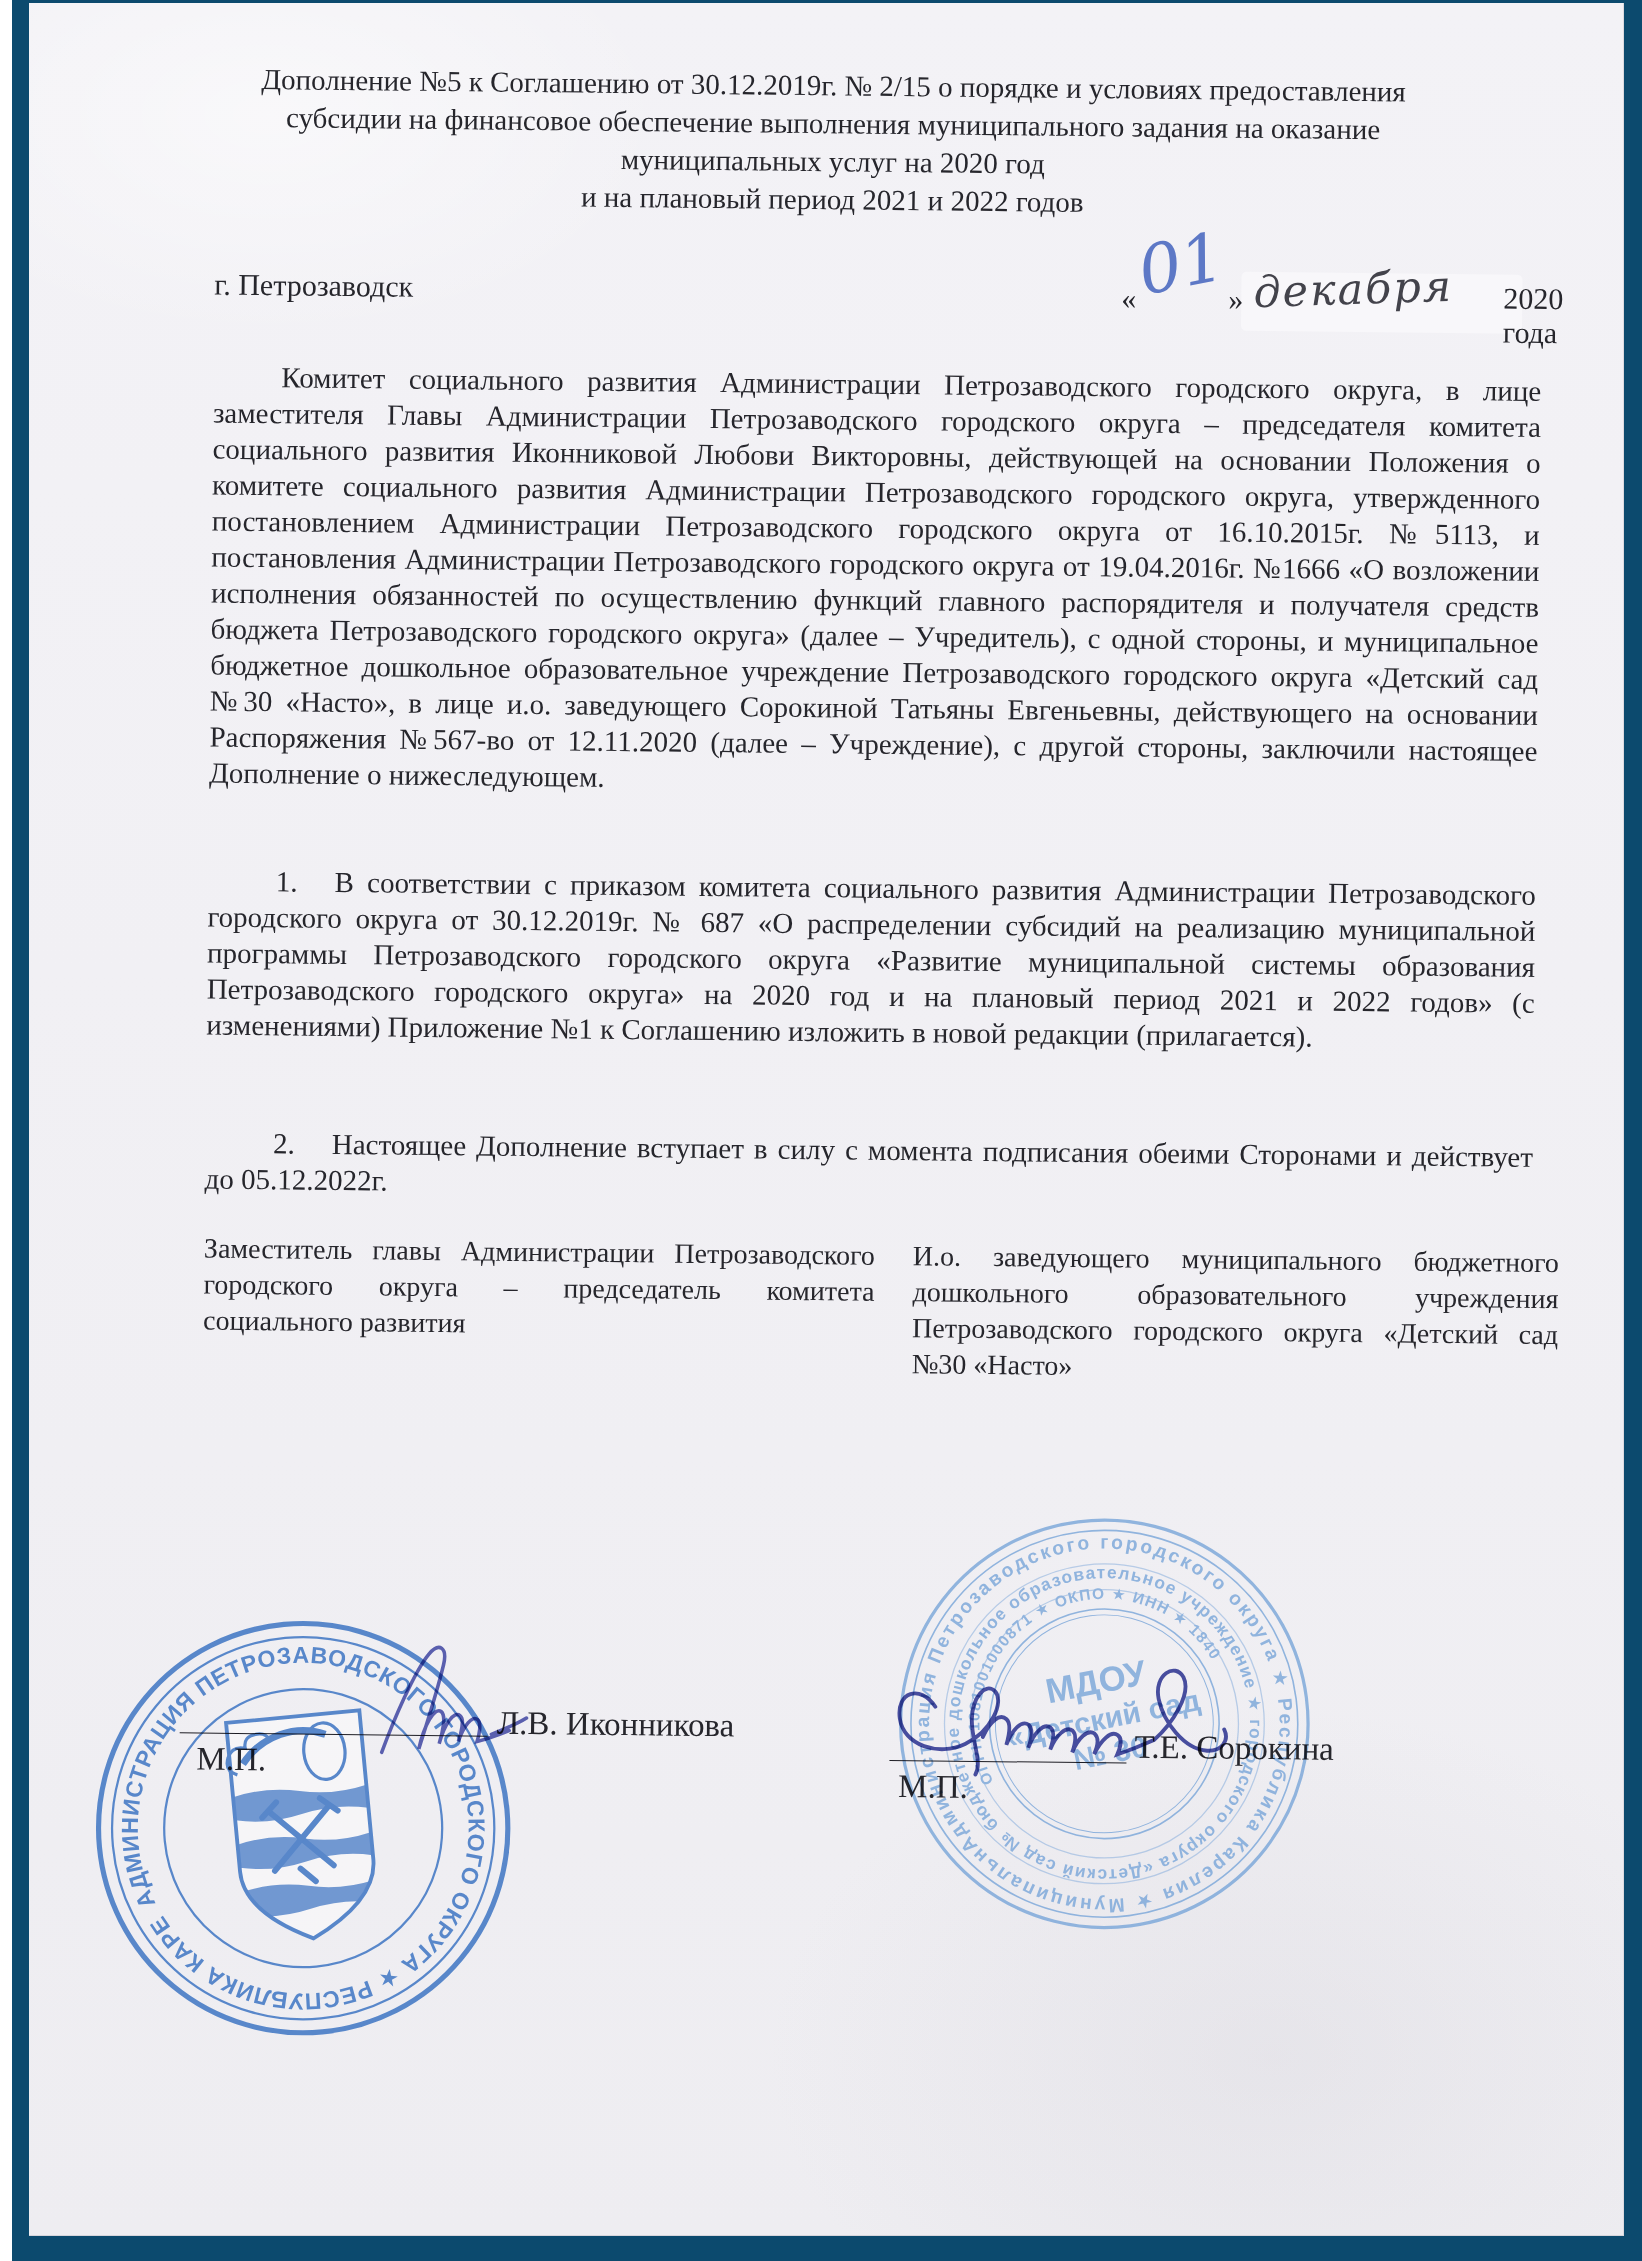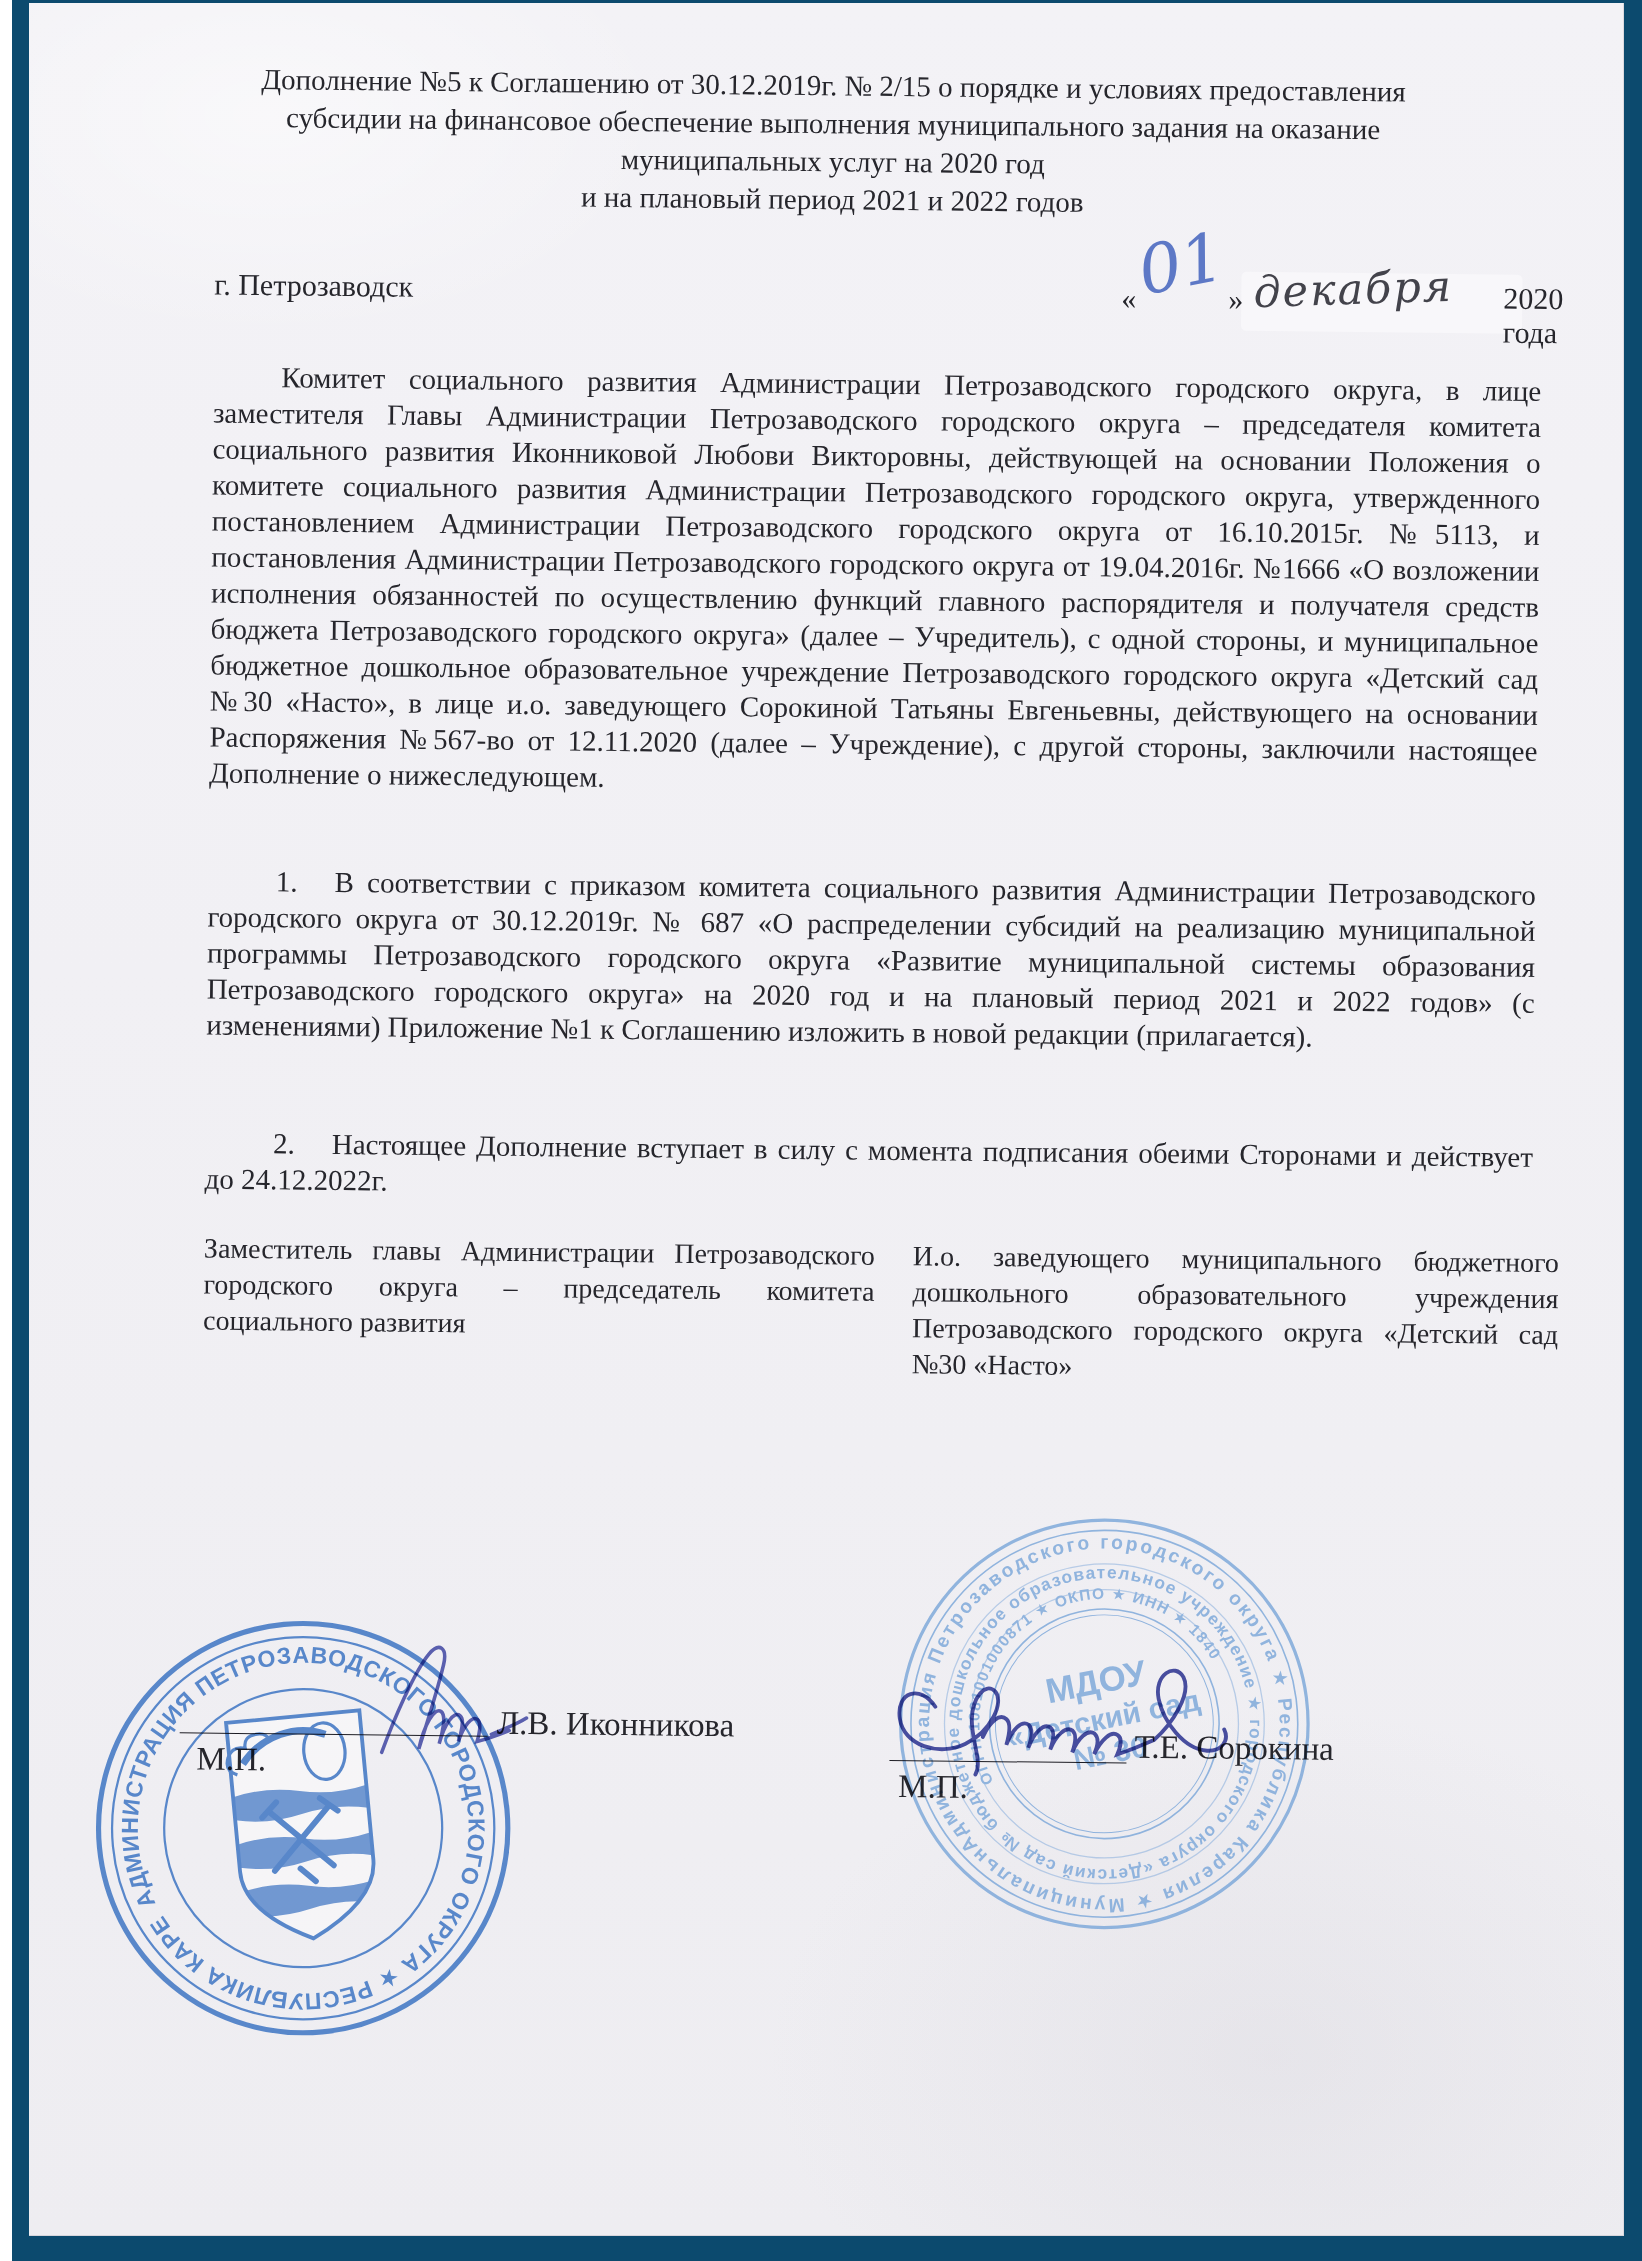--- a/index.html
+++ b/index.html
@@ -59,21 +59,21 @@
       <div class="abs hand-month" style="left:1227px;top:247px;">декабря</div>
       <div class="abs dl" style="left:1477px;top:263px;">2020 года</div>
 
       <div class="abs para" id="para1">Комитет социального развития Администрации Петрозаводского городского округа, в лице заместителя Главы Администрации Петрозаводского городского округа – председателя комитета социального развития Иконниковой Любови Викторовны, действующей на основании Положения о комитете социального развития Администрации Петрозаводского городского округа, утвержденного постановлением Администрации Петрозаводского городского округа от 16.10.2015г. №5113, и постановления Администрации Петрозаводского городского округа от 19.04.2016г. №1666 «О возложении исполнения обязанностей по осуществлению функций главного распорядителя и получателя средств бюджета Петрозаводского городского округа» (далее – Учредитель), с одной стороны, и муниципальное бюджетное дошкольное образовательное учреждение Петрозаводского городского округа «Детский сад №30 «Насто», в лице и.о. заведующего Сорокиной Татьяны Евгеньевны, действующего на основании Распоряжения №567-во от 12.11.2020 (далее – Учреждение), с другой стороны, заключили настоящее Дополнение о нижеследующем.</div>
 
       <div class="abs para item" id="item1">
         <span>1.</span><span class="num-gap"></span><span>В соответствии с приказом комитета социального развития Администрации Петрозаводского городского округа от 30.12.2019г. № 687 «О распределении субсидий на реализацию муниципальной программы Петрозаводского городского округа «Развитие муниципальной системы образования Петрозаводского городского округа» на 2020 год и на плановый период 2021 и 2022 годов» (с изменениями) Приложение №1 к Соглашению изложить в новой редакции (прилагается).</span>
       </div>
 
       <div class="abs para item" id="item2">
-        <span>2.</span><span class="num-gap"></span><span>Настоящее Дополнение вступает в силу с момента подписания обеими Сторонами и действует до 24.12.2022г.</span>
+        <span>2.</span><span class="num-gap"></span><span>Настоящее Дополнение вступает в силу с момента подписания обеими Сторонами и действует до 05.12.2022г.</span>
       </div>
 
       <div class="abs sigpos" id="sigpos-left">Заместитель главы Администрации Петрозаводского городского округа – председатель комитета социального развития</div>
       <div class="abs sigpos" id="sigpos-right">И.о. заведующего муниципального бюджетного дошкольного образовательного учреждения Петрозаводского городского округа «Детский сад №30 «Насто»</div>
 
       <div class="abs sig-line" style="left:169px;top:1728px;width:308px;"></div>
       <div class="abs name" style="left:486px;top:1697px;">Л.В. Иконникова</div>
       <div class="abs mp" style="left:186px;top:1736px;">М.П.</div>
 
       <div class="abs sig-line" style="left:879px;top:1748px;width:237px;"></div>

